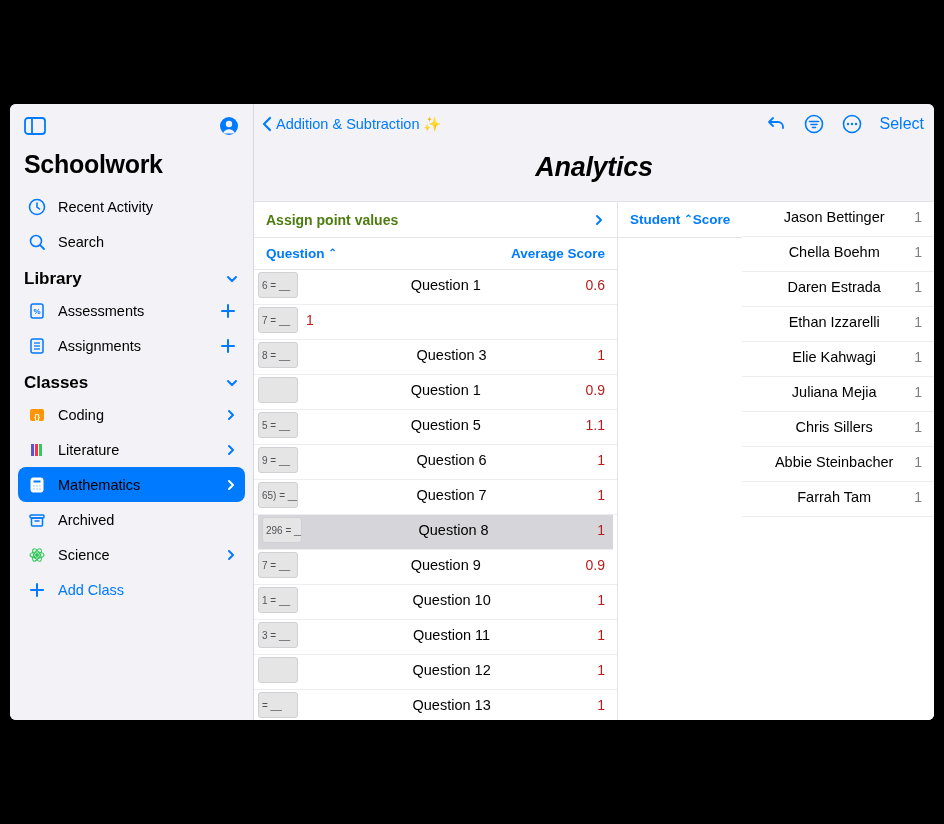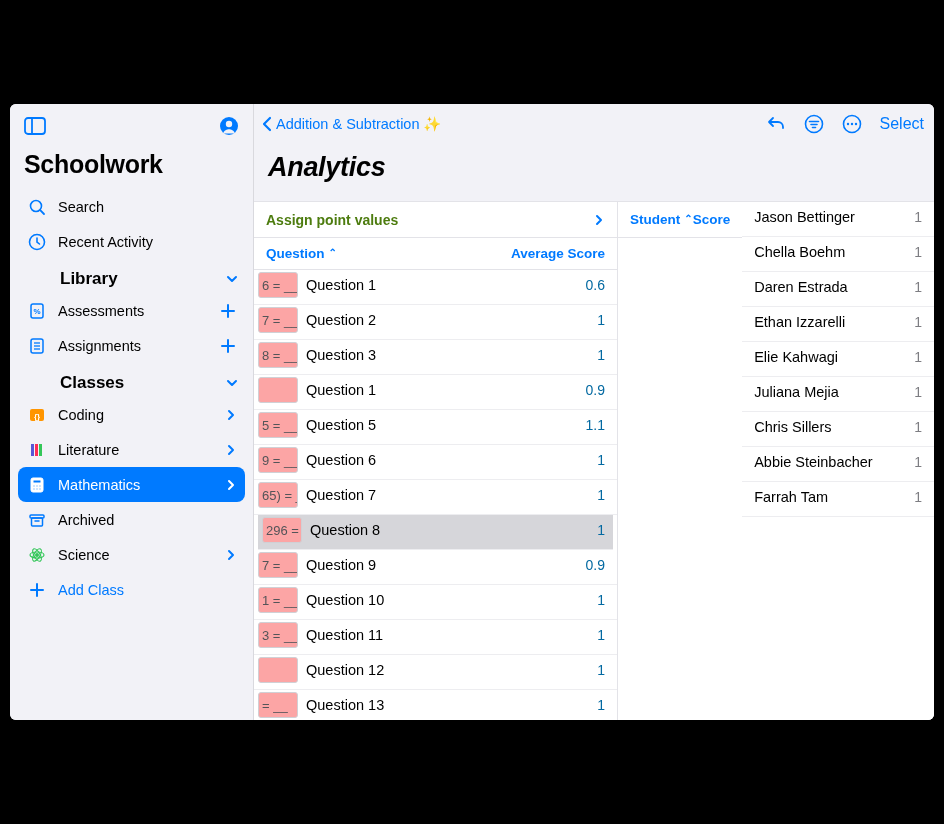--- a/index.html
+++ b/index.html
@@ -49,40 +49,40 @@
     height: 35px;
     padding: 0 8px;
     border-radius: 8px;
     font-size: 14.5px;
     color: #000;
     gap: 10px;
     position: relative;
   }
   .side-item .leading-icon { width: 22px; display:flex; align-items:center; justify-content:center; }
   .side-item .trailing { margin-left: auto; display:flex; align-items:center; }
-  .side-item.selected { background: #007aff; color: #ffffff; }
+  .side-item.selected { background: #007aff; color: #000000; }
   .side-item.selected svg { stroke: #fff; fill: #fff; }
   .side-section-header {
     display: flex;
     align-items: center;
     justify-content: space-between;
     padding: 10px 14px 4px 14px;
     font-size: 17px;
     font-weight: 700;
-    margin-left: 36px;
   }
   .side-link { color: #007aff; font-weight: 500; }
 
   
   .main {
     flex: 1;
     display: flex;
     flex-direction: column;
     background: #f2f2f7;
     min-width: 0;
+    text-align: center;
   }
   .main-topbar {
     height: 34px;
     display: flex;
     align-items: center;
     padding: 6px 10px 0 6px;
   }
   .back-btn {
     display: flex;
     align-items: center;
@@ -161,32 +161,32 @@
     border-radius: 0;
     margin: 0 4px;
     padding-right: 8px;
   }
   .thumb {
     width: 40px;
     height: 26px;
     margin: 0 8px 0 4px;
     border: 1px solid #d0d0d5;
     border-radius: 3px;
-    background: #fca5a5;
-    font-size: 13px;
+    background: #e5e5e5;
+    font-size: 10px;
     color: #545458;
     display: flex;
     align-items: center;
     padding-left: 3px;
     overflow: hidden;
     white-space: nowrap;
     flex-shrink: 0;
   }
   .row .label { flex: 1; }
-  .row .val { color: #0369a1; font-size: 14px; }
+  .row .val { color: #b91c1c; font-size: 14px; }
   .panel-right .row { padding-left: 12px; }
   .panel-right .row .val { color: #7d7d82; }
 
   svg { display: block; }
 </style>
 </head>
 <body>
 
 <div class="callout" style="left:469px; top:0; width:2px; height:240px;"></div>
 <div class="callout" style="left:614px; top:0; width:2px; height:181px;"></div>
@@ -209,34 +209,34 @@
             <path d="M4 17.5c1-3.2 4-4.3 6-4.3s5 1.1 6 4.3" fill="#f2f2f7"></path>
           </svg>
       </span>
     </div>
     <div class="sidebar-title">Schoolwork</div>
 
     <ul class="side-list">
       <li class="side-item">
         <span class="leading-icon">
           <svg width="18" height="18" viewBox="0 0 18 18">
+              <circle cx="9" cy="9" r="7.5" fill="none" stroke="#007aff" stroke-width="1.6"></circle>
+              <path d="M9 5v4l2.5 2" fill="none" stroke="#007aff" stroke-width="1.6" stroke-linecap="round"></path>
+            </svg>
+        </span>
+        <span>Recent Activity</span>
+      </li>
+      <li class="side-item">
+        <span class="leading-icon">
+          <svg width="18" height="18" viewBox="0 0 18 18">
               <circle cx="8" cy="8" r="5.5" fill="none" stroke="#007aff" stroke-width="1.6"></circle>
               <line x1="12.2" y1="12.2" x2="16" y2="16" stroke="#007aff" stroke-width="1.8" stroke-linecap="round"></line>
             </svg>
         </span>
         <span>Search</span>
-      </li>
-      <li class="side-item">
-        <span class="leading-icon">
-          <svg width="18" height="18" viewBox="0 0 18 18">
-              <circle cx="9" cy="9" r="7.5" fill="none" stroke="#007aff" stroke-width="1.6"></circle>
-              <path d="M9 5v4l2.5 2" fill="none" stroke="#007aff" stroke-width="1.6" stroke-linecap="round"></path>
-            </svg>
-        </span>
-        <span>Recent Activity</span>
       </li>
     </ul>
 
     <div class="side-section-header">
       <span>Library</span>
       <span>
         <svg width="14" height="14" viewBox="0 0 14 14">
             <path d="M3 5l4 4 4-4" fill="none" stroke="#007aff" stroke-width="2" stroke-linecap="round" stroke-linejoin="round"></path>
           </svg>
       </span>
@@ -426,21 +426,20 @@
           <span>Average Score</span>
         </div>
         <div class="rows" id="question-rows">
             <div class="row q-row">
               <div class="thumb">6 = __</div>
               <span class="label">Question 1</span>
               <span class="val">0.6</span>
             </div>
             <div class="row q-row">
               <div class="thumb">7 = __</div>
-              <span class="label">Question 2</span>
               <span class="val">1</span>
             </div>
             <div class="row q-row">
               <div class="thumb">8 = __</div>
               <span class="label">Question 3</span>
               <span class="val">1</span>
             </div>
             <div class="row q-row">
               <div class="thumb"></div>
               <span class="label">Question 1</span>

